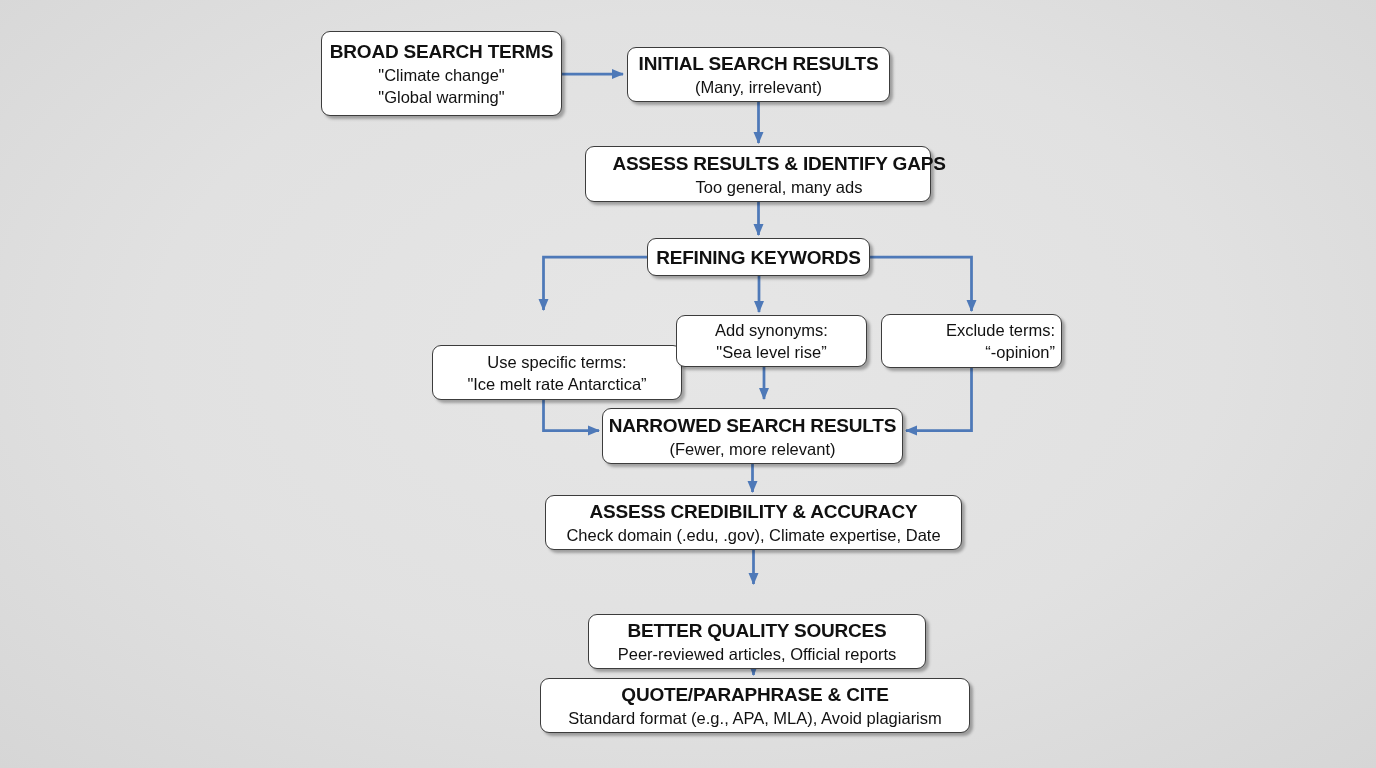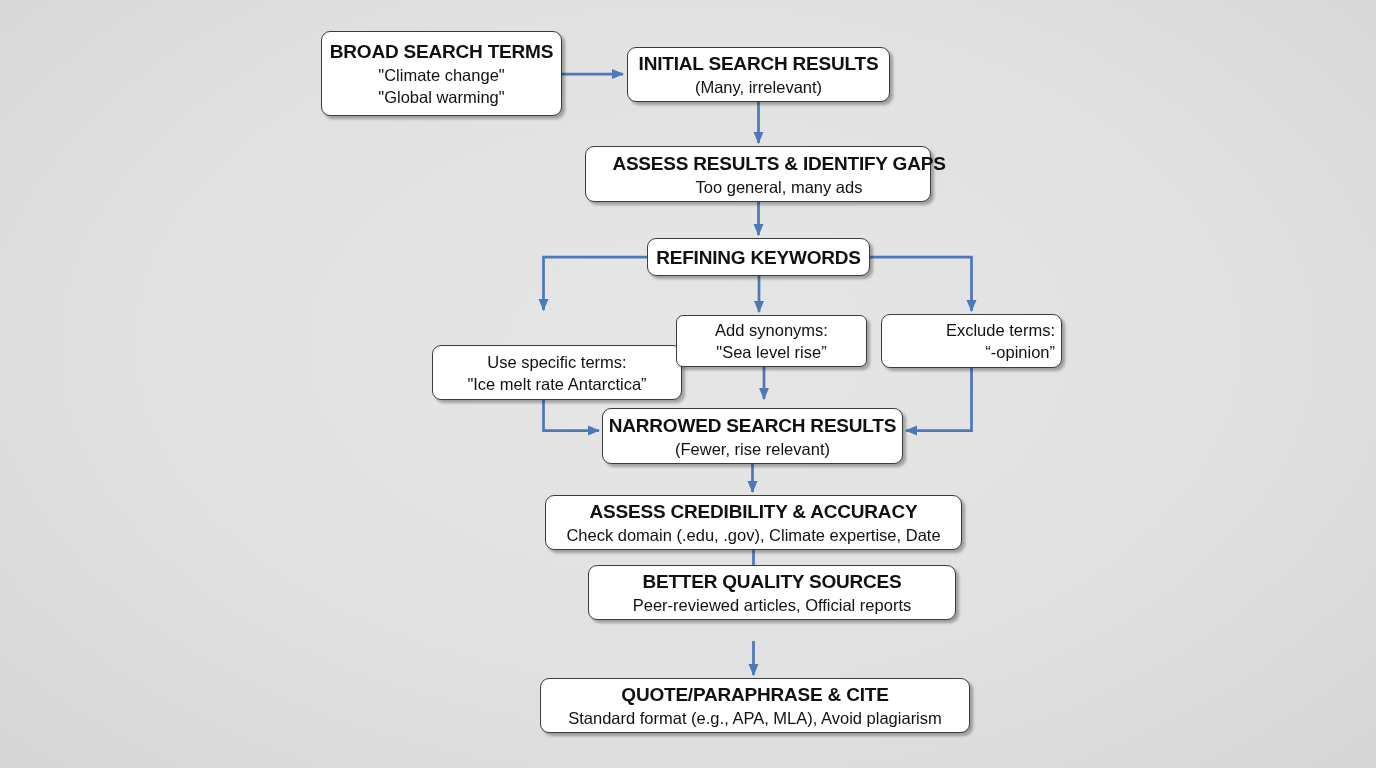--- a/index.html
+++ b/index.html
@@ -103,41 +103,41 @@
 
   <div class="node" style="left:647px; top:238px; width:223px; height:38px;">
     <div class="node-title">REFINING KEYWORDS</div>
   </div>
 
   <div class="node" style="left:432px; top:313px; width:250px; height:55px;margin-top:32px;">
     <div class="node-sub">Use specific terms:</div>
     <div class="node-sub">"Ice melt rate Antarctica”</div>
   </div>
 
-  <div class="node" style="left:676px; top:315px; width:191px; height:52px;border-radius:7px;">
+  <div class="node" style="left:676px; top:315px; width:191px; height:52px;">
     <div class="node-sub">Add synonyms:</div>
     <div class="node-sub">"Sea level rise”</div>
   </div>
 
   <div class="node" style="left:881px; top:314px; width:181px; height:54px;align-items:flex-end;">
     <div class="node-sub">Exclude terms:</div>
     <div class="node-sub">“-opinion”</div>
   </div>
 
   <div class="node" style="left:602px; top:408px; width:301px; height:56px;">
     <div class="node-title">NARROWED SEARCH RESULTS</div>
-    <div class="node-sub">(Fewer, rise relevant)</div>
+    <div class="node-sub">(Fewer, more relevant)</div>
   </div>
 
   <div class="node" style="left:545px; top:495px; width:417px; height:55px;">
     <div class="node-title">ASSESS CREDIBILITY &amp; ACCURACY</div>
     <div class="node-sub">Check domain (.edu, .gov), Climate expertise, Date</div>
   </div>
 
-  <div class="node" style="left:588px; top:565px; width:368px; height:55px;">
+  <div class="node" style="left:588px; top:614px; width:338px; height:55px;">
     <div class="node-title">BETTER QUALITY SOURCES</div>
     <div class="node-sub">Peer-reviewed articles, Official reports</div>
   </div>
 
   <div class="node" style="left:540px; top:678px; width:430px; height:55px;">
     <div class="node-title">QUOTE/PARAPHRASE &amp; CITE</div>
     <div class="node-sub">Standard format (e.g., APA, MLA), Avoid plagiarism</div>
   </div>
 
 </div>

